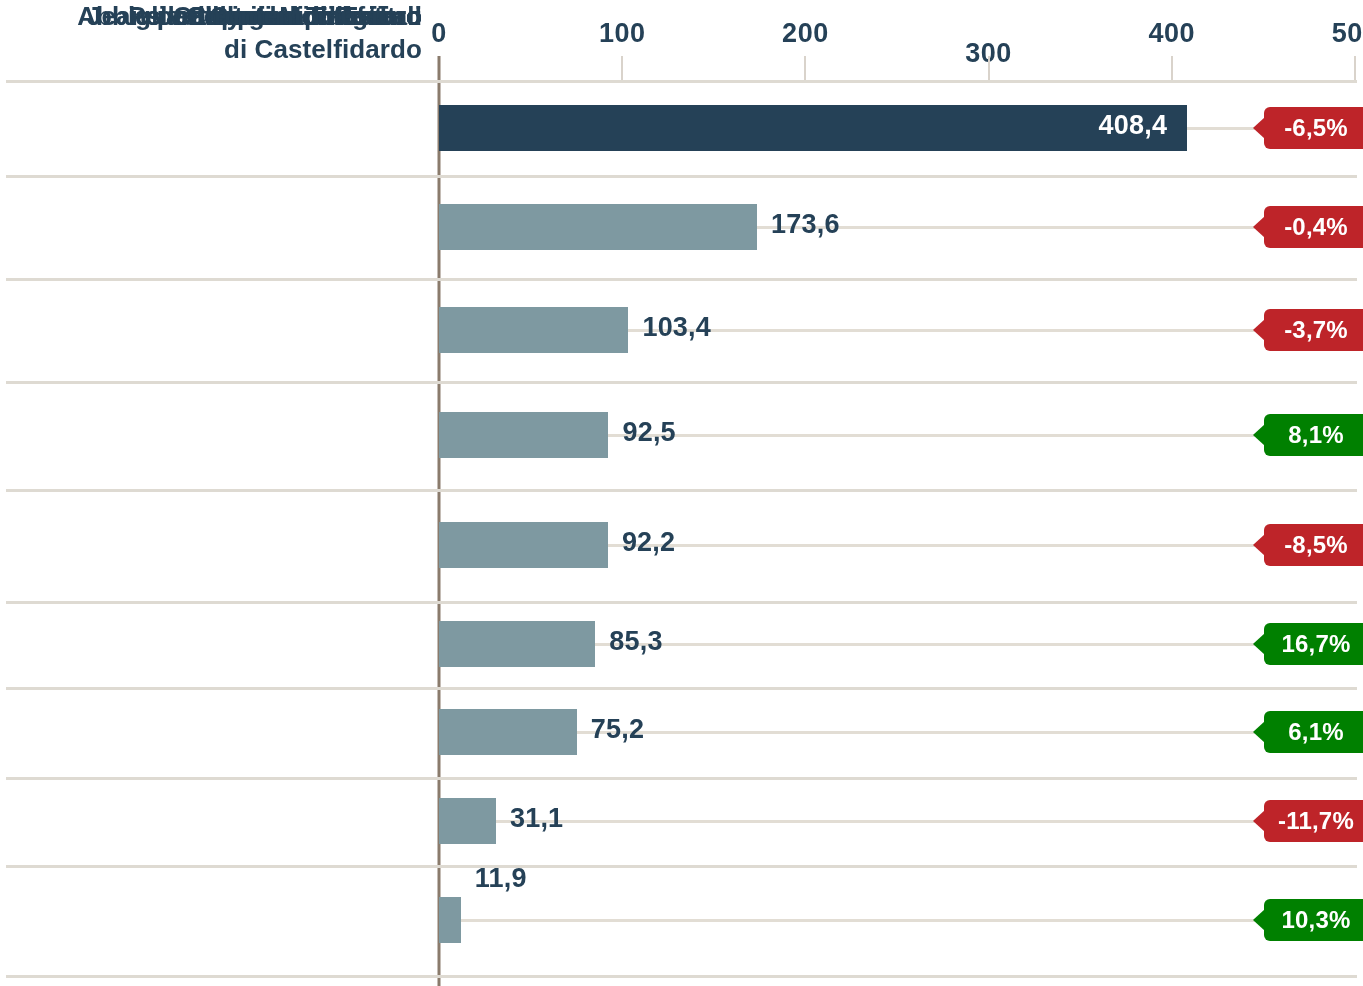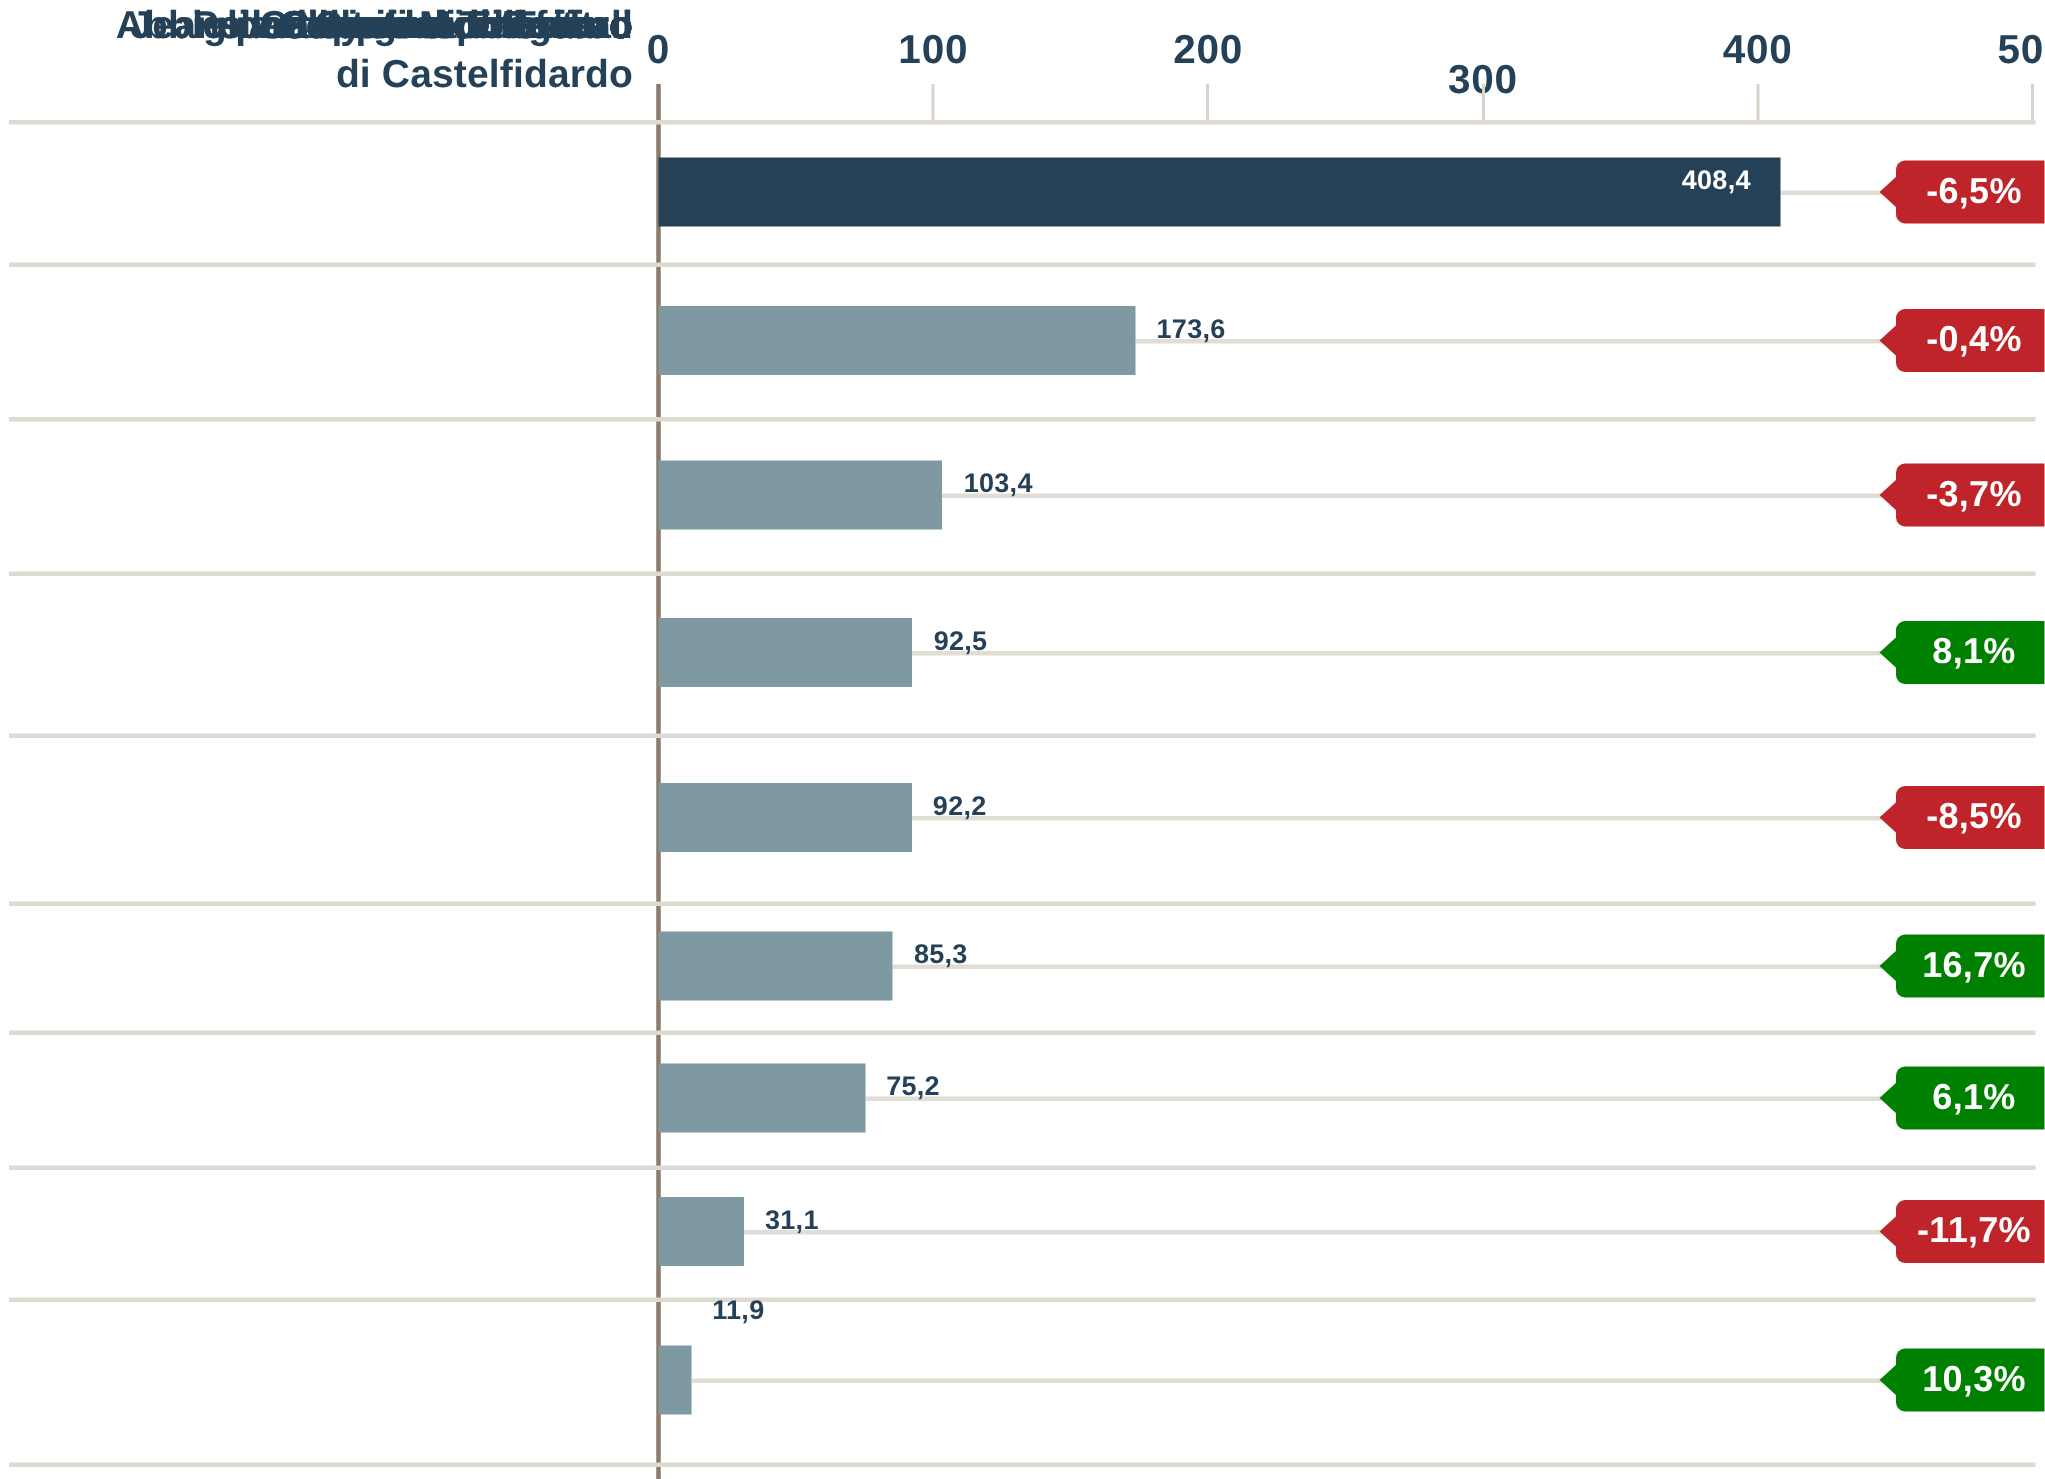--- a/index.html
+++ b/index.html
@@ -104,21 +104,21 @@
   }
 
   .connector {
     position: absolute;
     height: 3px;
     background: #e2ddd4;
   }
 
   .bar-value {
     position: absolute;
-    font-size: 18px;
+    font-size: 27px;
     font-weight: 700;
     color: #254157;
     white-space: nowrap;
     letter-spacing: 0.2px;
   }
   .bar-value.inside {
     color: #ffffff;
   }
 
   

